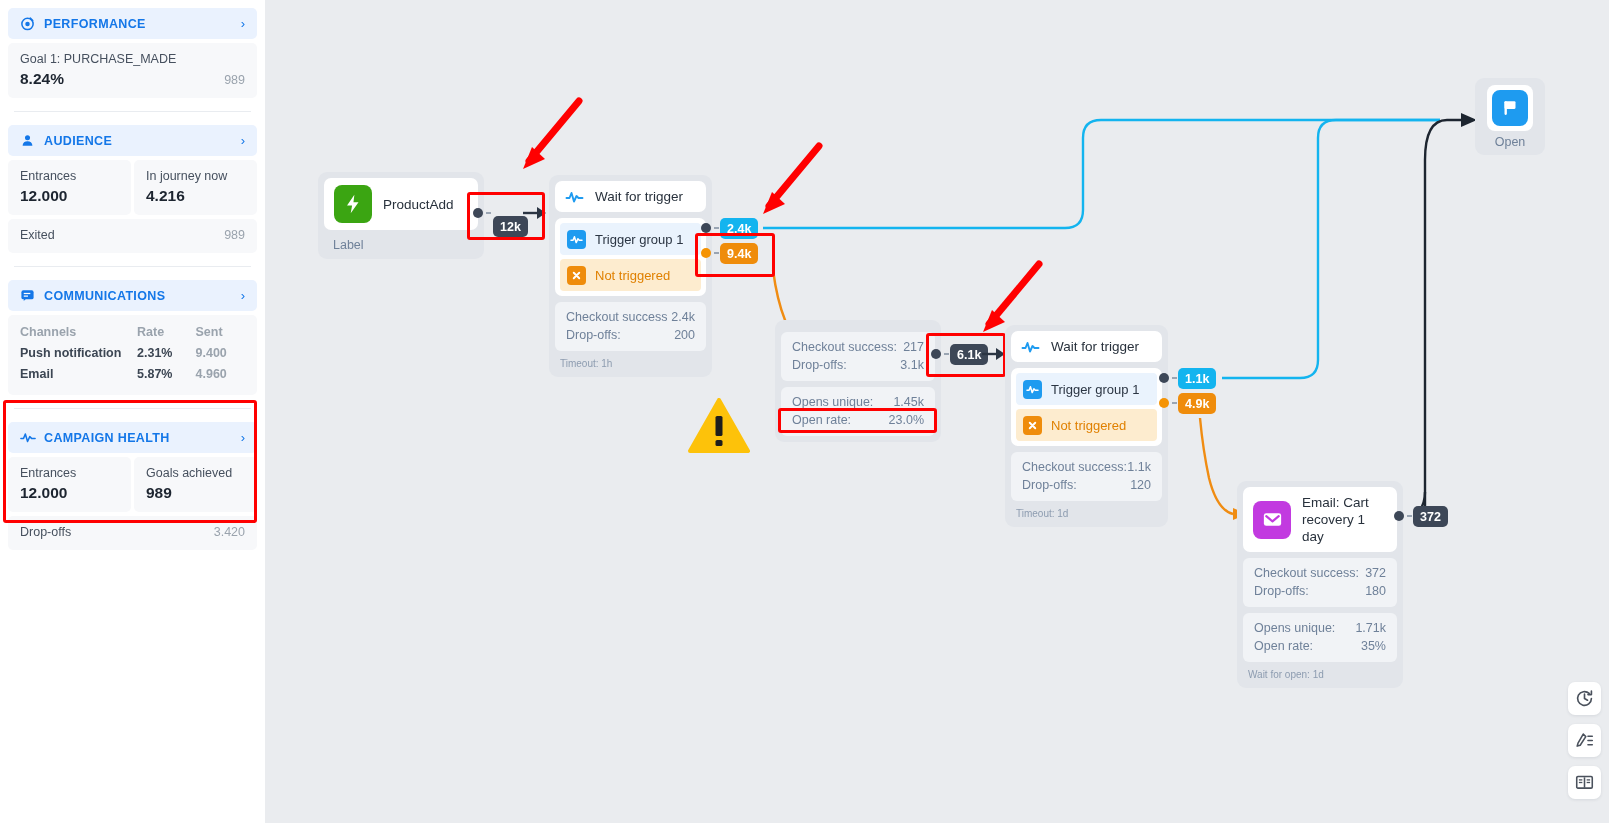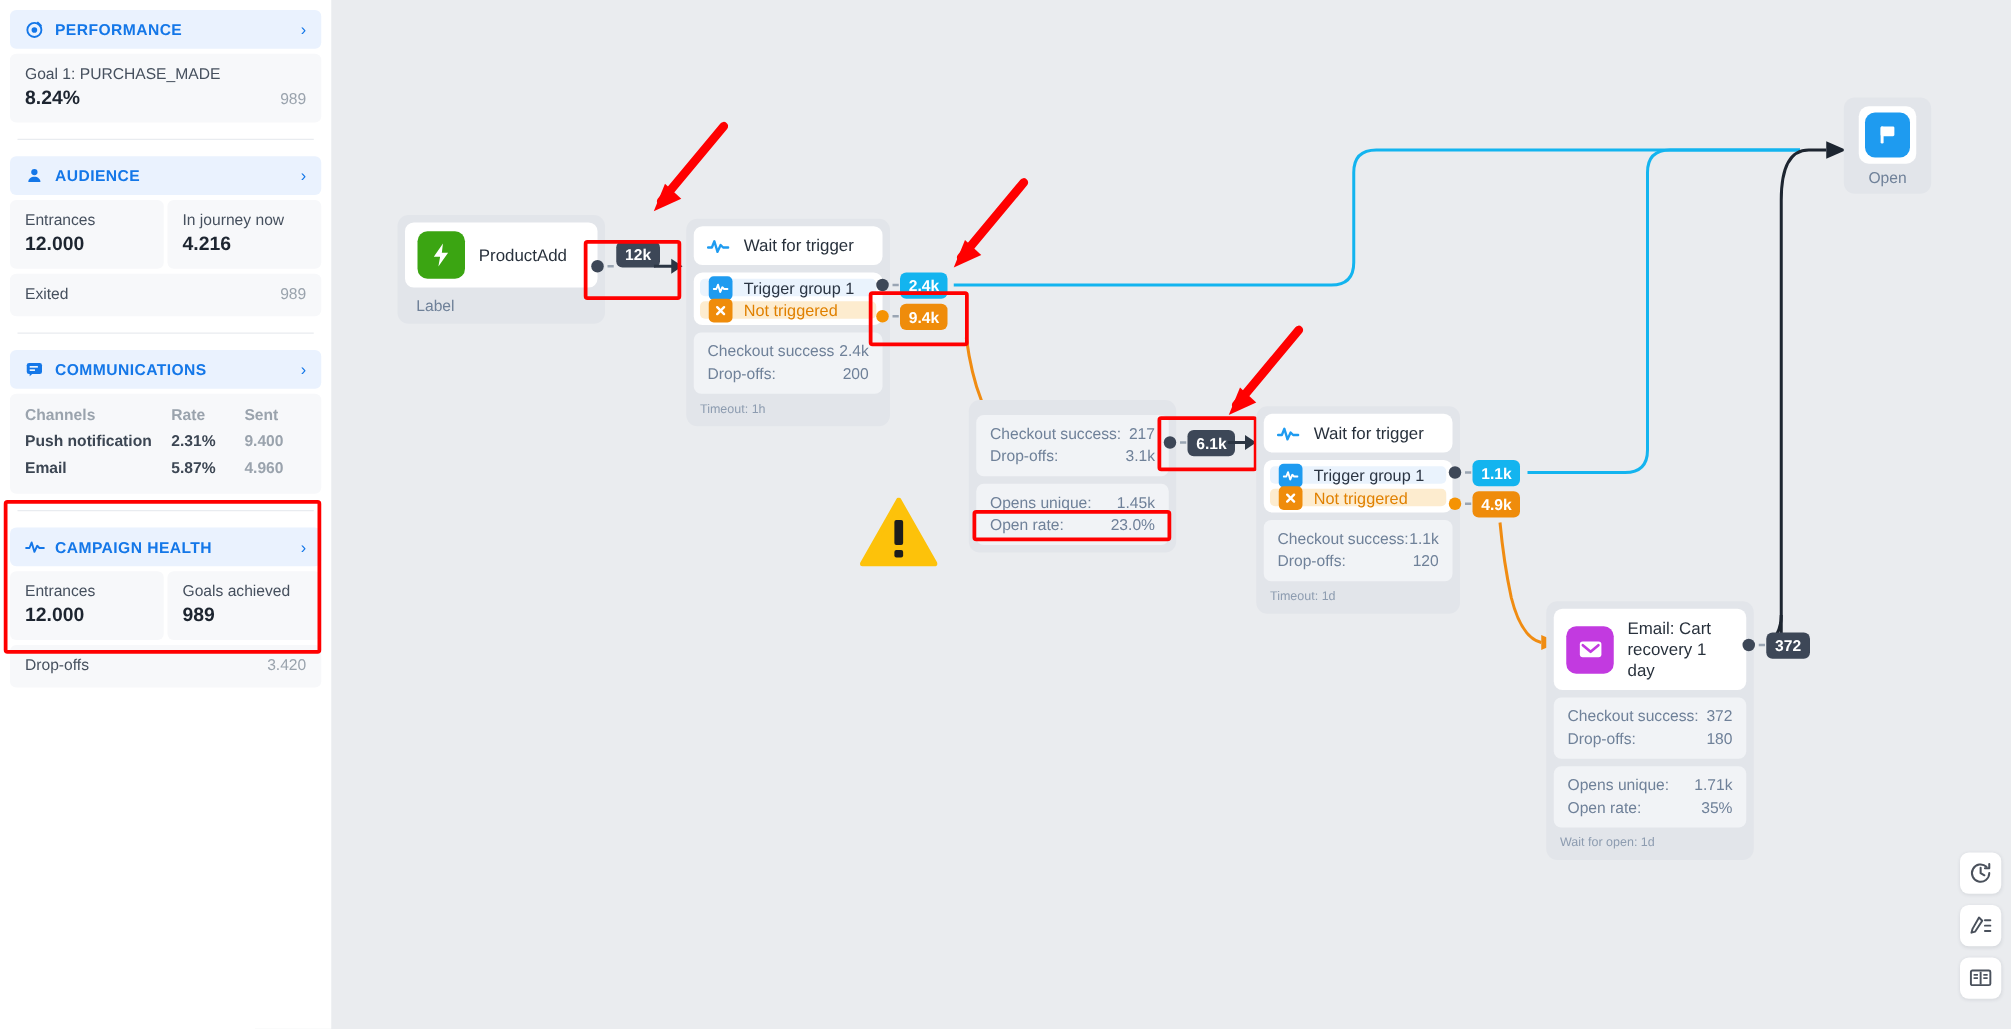--- a/index.html
+++ b/index.html
@@ -92,21 +92,21 @@
   .metrics {
     background: #f1f3f6; border-radius: 6px;
     margin-top: 6px; padding: 6px 11px 7px 11px;
   }
   .metric-row { display: flex; justify-content: space-between; font-size: 12.5px; color: #6f8199; line-height: 18px; }
   .metric-row .mv { color: #6f8199; }
   .footnote { font-size: 10px; color: #8d9cb0; padding: 7px 4px 2px 5px; }
   .node-label { font-size: 12.5px; color: #6f8199; padding: 8px 4px 1px 9px; }
 
   .branchbox { background: #ffffff; border-radius: 7px; margin-top: 6px; padding: 5px; }
-  .branch { display: flex; align-items: center; gap: 9px; height: 14px;
+  .branch { display: flex; align-items: center; gap: 9px; height: 32px;
             border-radius: 4px; padding: 0 7px; }
   .branch.b-blue { background: #eaf3fd; }
   .branch.b-orange { background: #fdeccf; margin-top: 4px; }
   .branch-label { font-size: 13px; }
   .branch.b-blue .branch-label { color: #2b3543; }
   .branch.b-orange .branch-label { color: #e08000; }
 
   
   .port { position: absolute; width: 10px; height: 10px; border-radius: 50%; }
   .port-dark { background: #3d4757; }
@@ -289,21 +289,21 @@
         <svg width="22" height="22" viewBox="0 0 24 24">
             <polygon points="13.5,2 5.5,13.5 11,13.5 9.5,22 18,10 12.5,10" fill="#fff"></polygon>
           </svg>
       </span>
       <span class="node-title-plain">ProductAdd</span>
     </div>
     <div class="node-label">Label</div>
   </div>
   <span class="port port-dark" style="left:208px; top:208px;"></span>
   <span class="dash" style="left:221px; top:212px;"></span>
-  <div class="badge badge-dark" style="left:228px; top:193px;">12k</div>
+  <div class="badge badge-dark" style="left:228px; top:216px;">12k</div>
   <svg style="position:absolute; left:258px; top:204px;" width="24" height="18">
     <line x1="0" y1="9" x2="16" y2="9" stroke="#2b3543" stroke-width="2.4"></line>
     <polygon points="14,3 23,9 14,15" fill="#2b3543"></polygon>
   </svg>
   <div class="hl" style="left:202px; top:192px; width:78px; height:48px;"></div>
 
   <div class="node" style="left:284px; top:175px; width:163px;">
     <div class="node-head node-head-sm">
       <span class="nico nico-sm">
         <svg width="19" height="16" viewBox="0 0 18 16">

